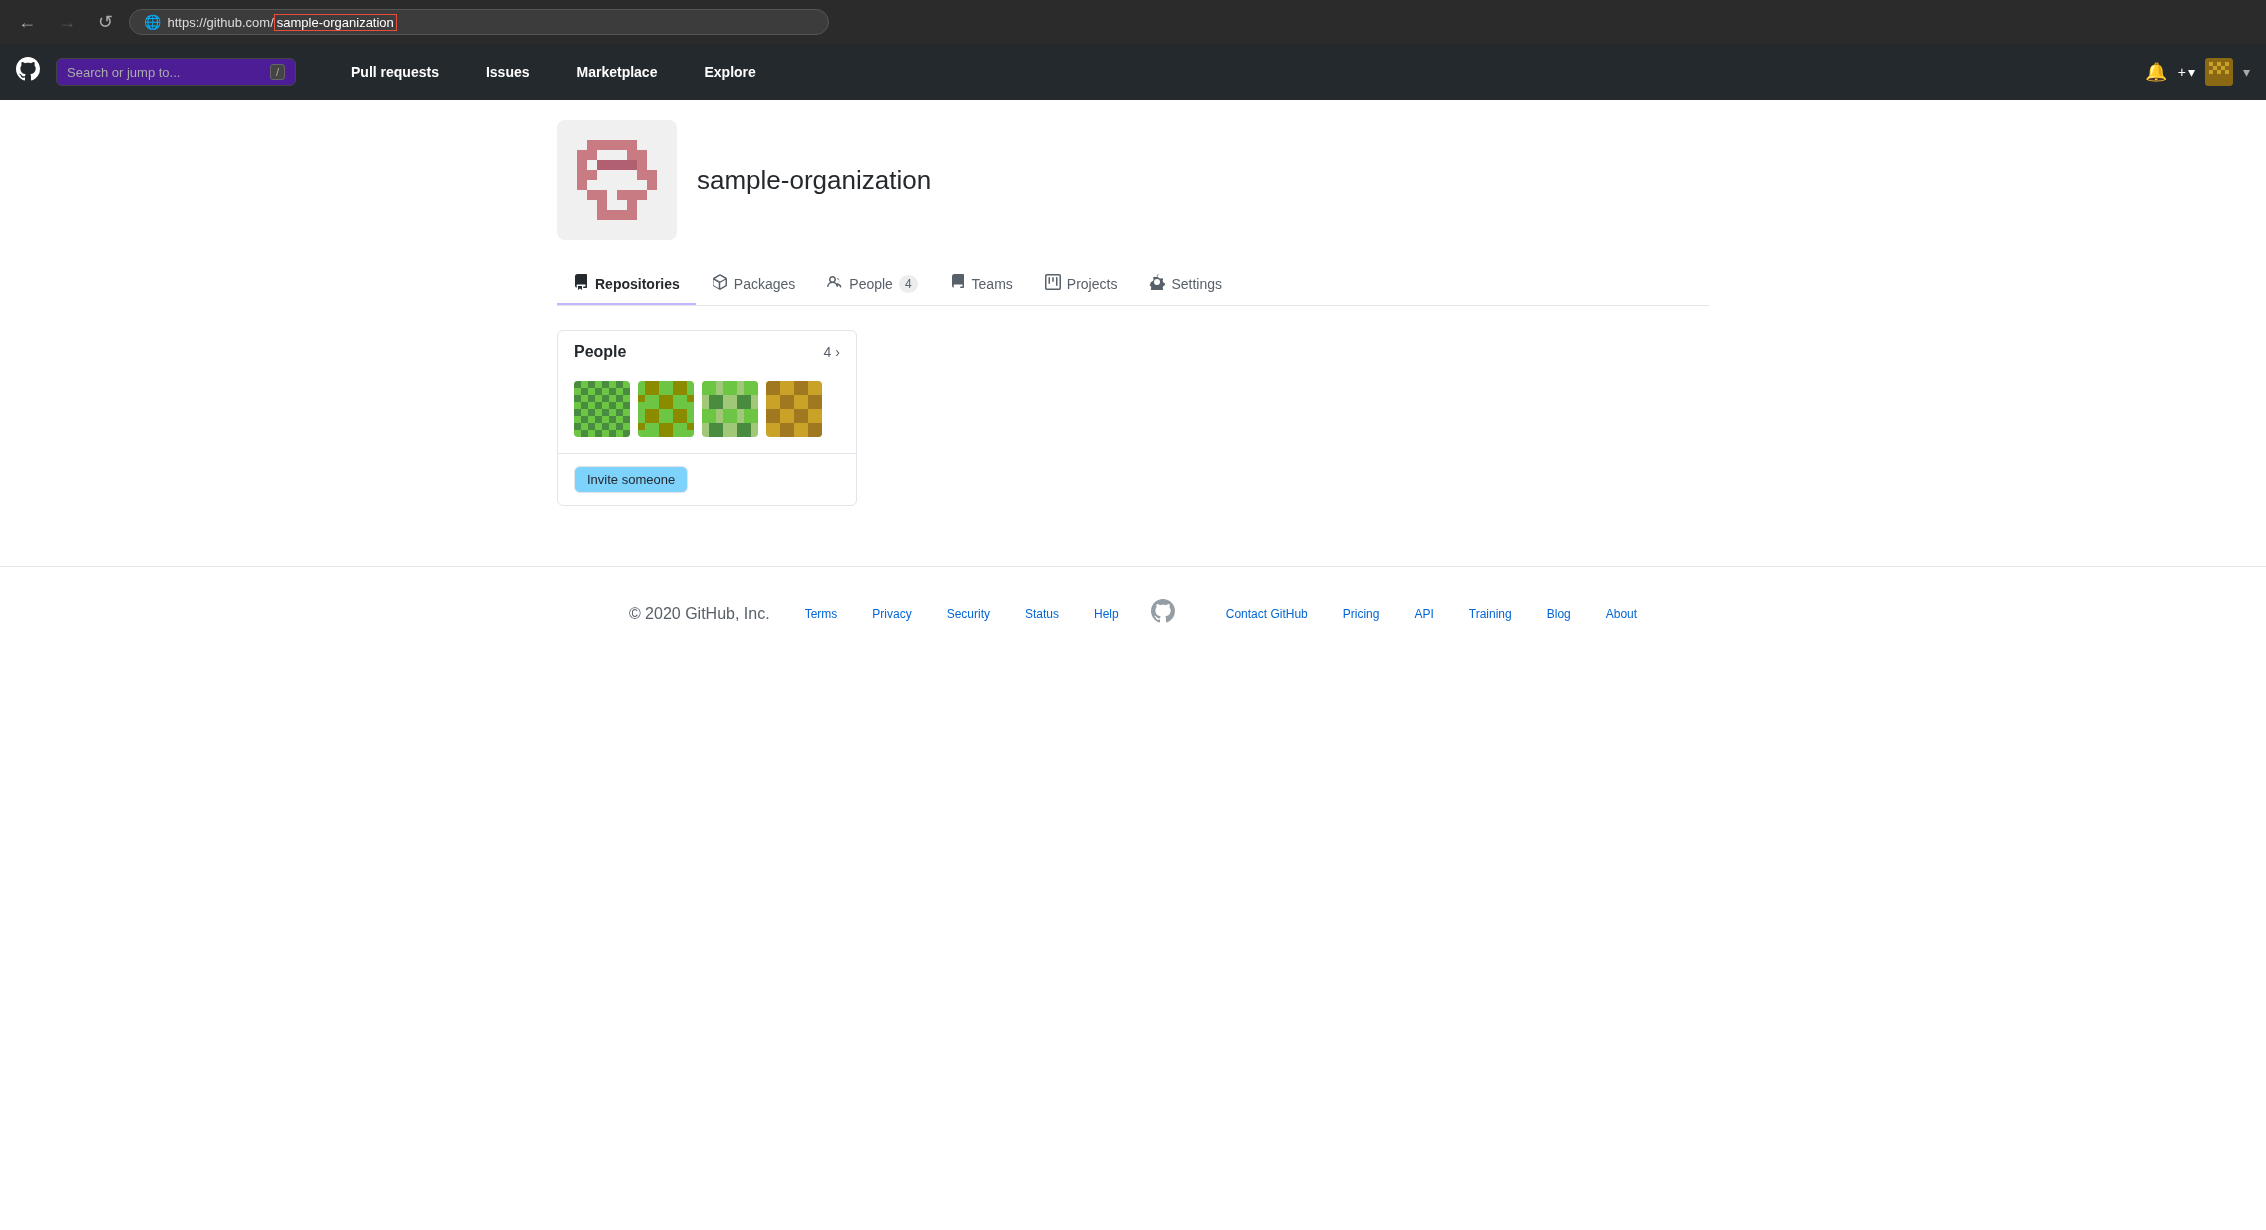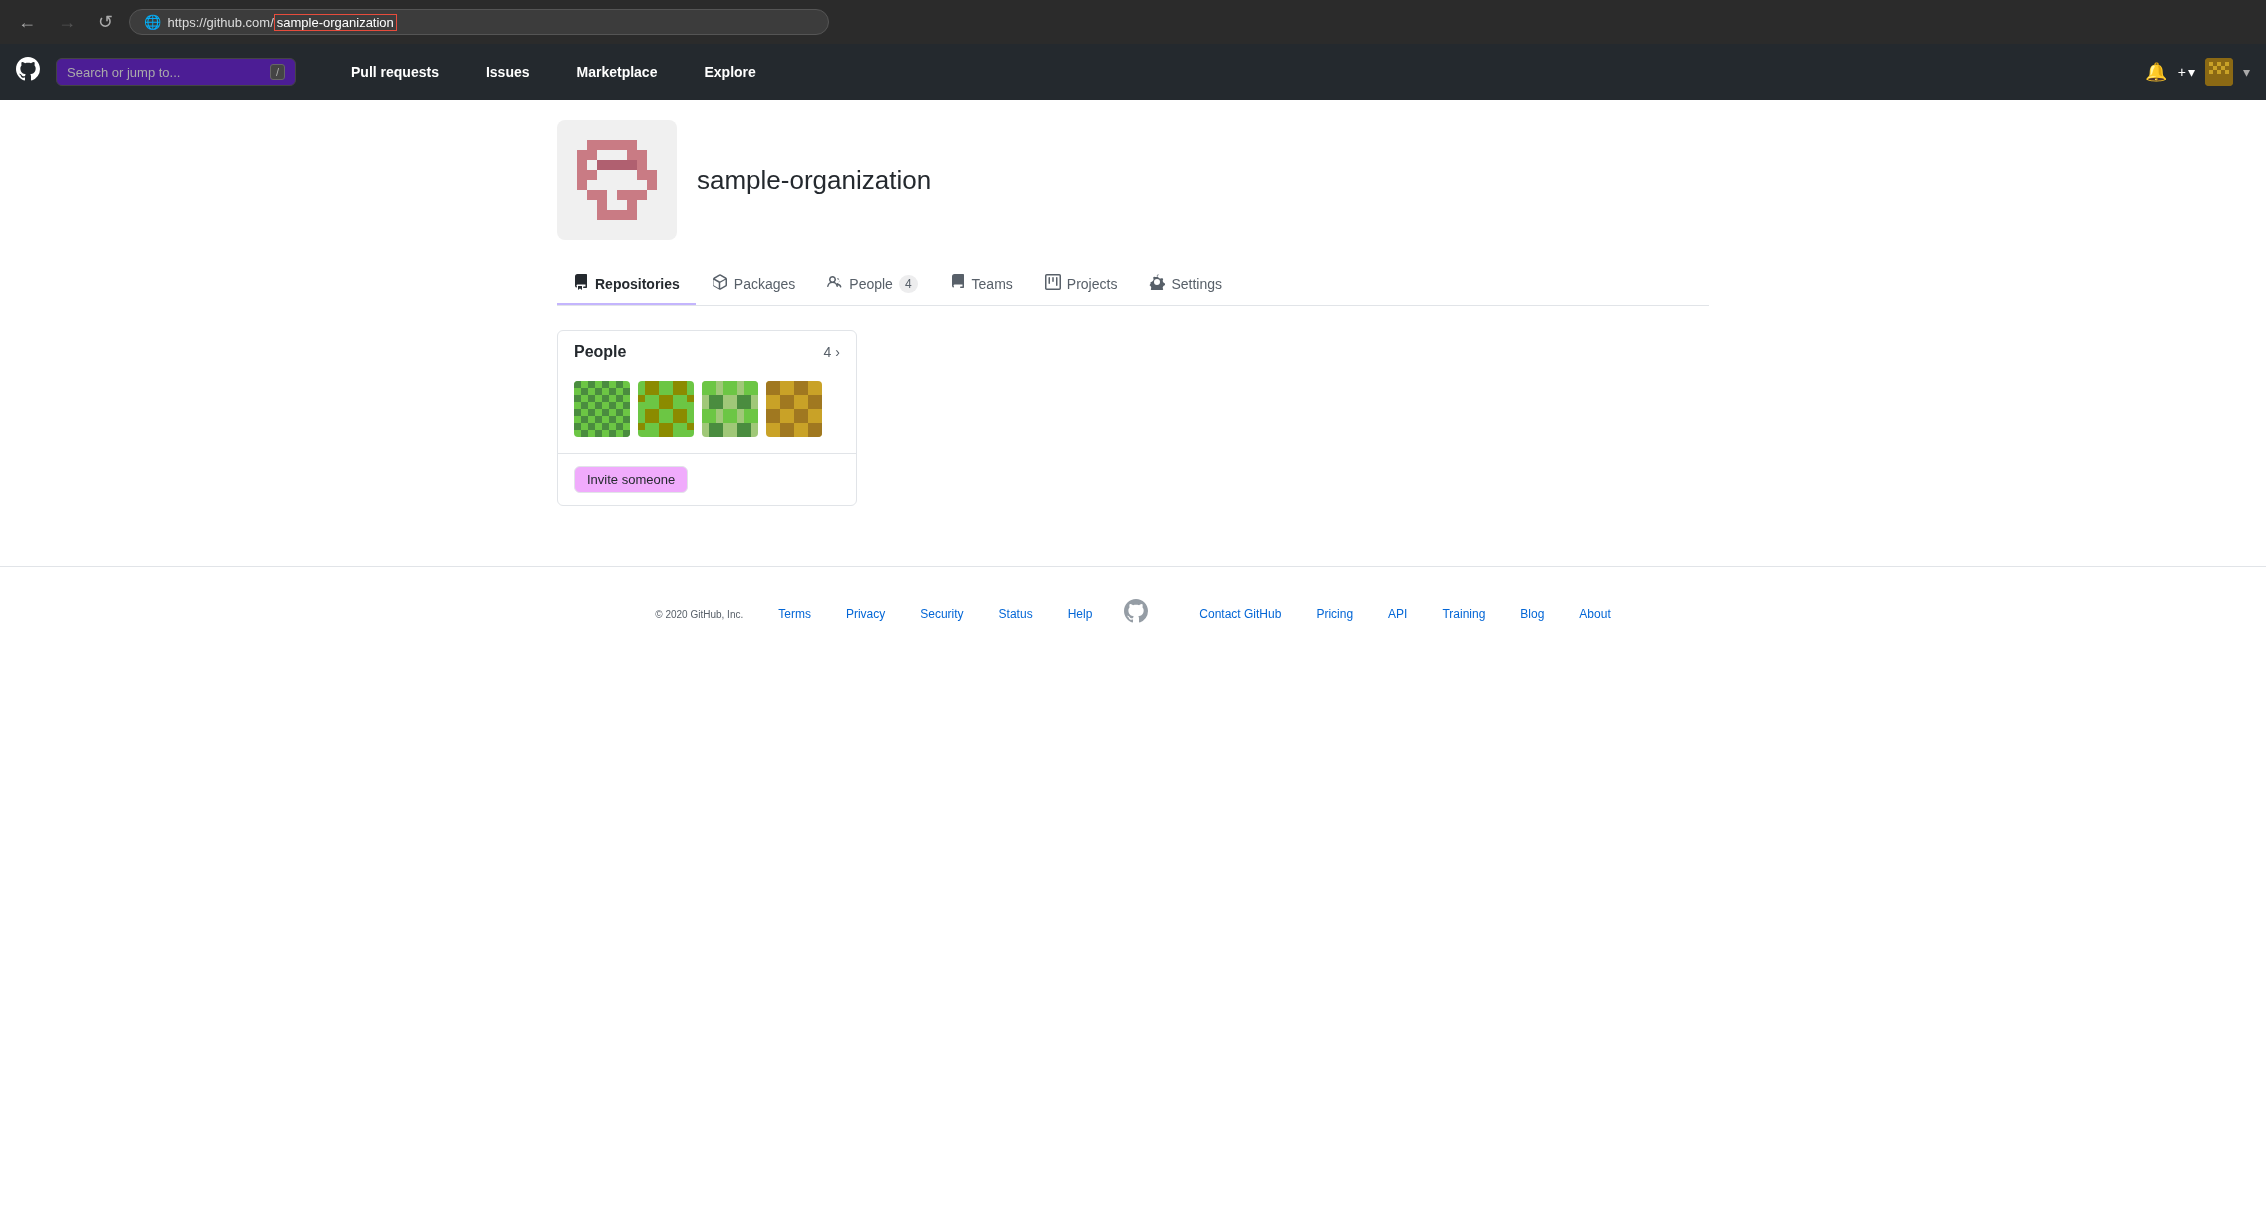--- a/index.html
+++ b/index.html
@@ -46,26 +46,26 @@
     .create-repo-btn { background: #28a745; color: #fff; border: none; border-radius: 6px; padding: 9px 18px; font-size: 14px; font-weight: 600; cursor: pointer; }
 
     
     .people-sidebar { width: 300px; border: 1px solid #e1e4e8; border-radius: 6px; overflow: hidden; }
     .people-sidebar-header { display: flex; align-items: center; justify-content: space-between; padding: 12px 16px; }
     .people-sidebar-title { font-size: 16px; font-weight: 600; color: #24292e; }
     .people-count-link { display: flex; align-items: center; gap: 4px; color: #586069; font-size: 14px; cursor: pointer; text-decoration: none; }
     .people-avatars { display: flex; gap: 8px; padding: 8px 16px 16px; flex-wrap: wrap; }
     .member-avatar { width: 56px; height: 56px; border-radius: 4px; overflow: hidden; cursor: pointer; }
     .people-sidebar-footer { border-top: 1px solid #e1e4e8; padding: 12px 16px; }
-    .invite-btn { border: 1px solid #e1e4e8; background: #f0abfc; border-radius: 6px; padding: 5px 12px; font-size: 13px; color: #24292e; cursor: pointer; }
+    .invite-btn { border: 1px solid #e1e4e8; background: #7dd3fc; border-radius: 6px; padding: 5px 12px; font-size: 13px; color: #24292e; cursor: pointer; }
 
     
     .footer { border-top: 1px solid #e1e4e8; padding: 32px 24px; display: flex; align-items: center; justify-content: center; gap: 24px; flex-wrap: wrap; margin-top: 40px; }
     .footer-logo { color: #959da5; font-size: 22px; }
-    .footer-text { color: #586069; font-size: 10px; }
+    .footer-text { color: #586069; font-size: 16px; }
     .footer-link { color: #0366d6; font-size: 12px; text-decoration: none; cursor: pointer; margin-left: 19px; }
     .footer-left { display: flex; align-items: center; gap: 16px; flex-wrap: wrap; }
     .footer-right { display: flex; align-items: center; gap: 16px; flex-wrap: wrap; }
     .footer-center { display: flex; align-items: center; justify-content: center; }
     .footer-wrapper { display: flex; align-items: center; gap: 32px; width: 100%; justify-content: center; flex-wrap: wrap; }
   </style>
 </head>
 <body>
 
 <div class="browser-chrome">

